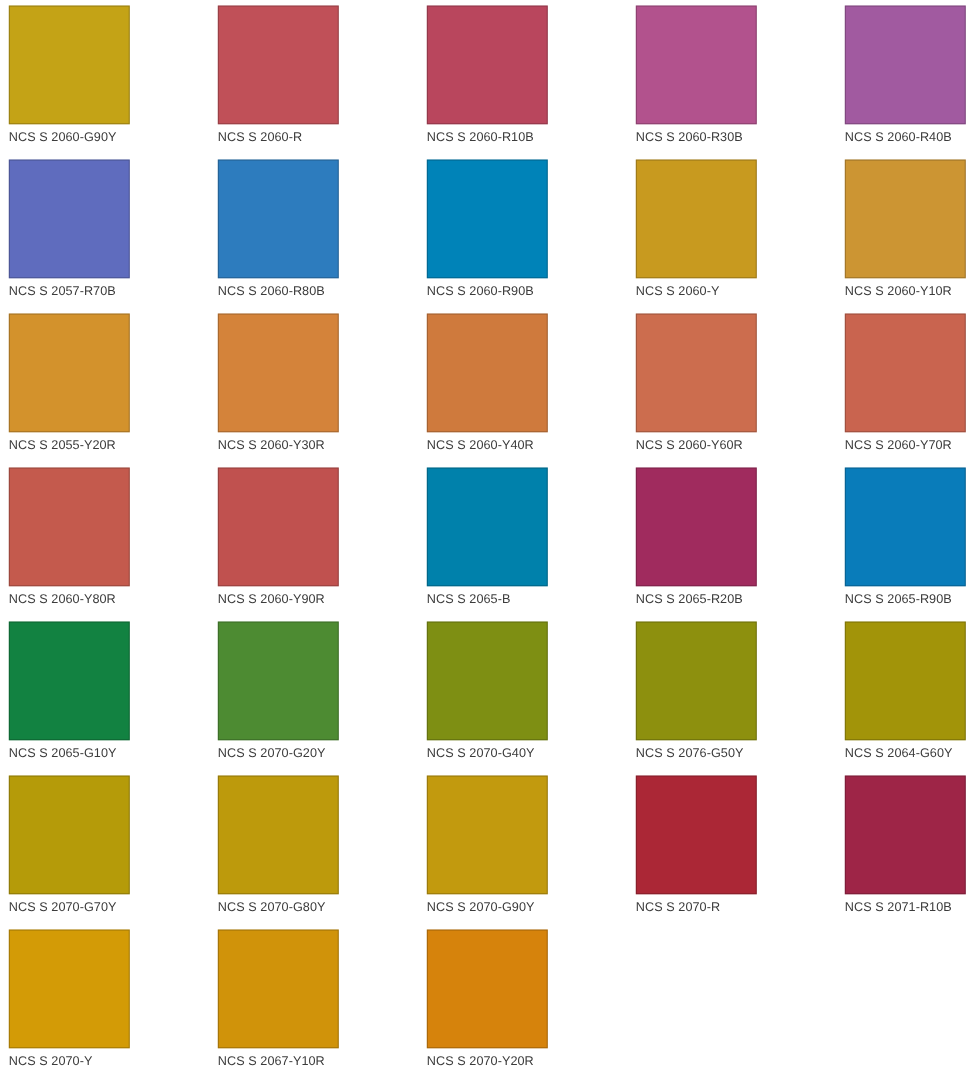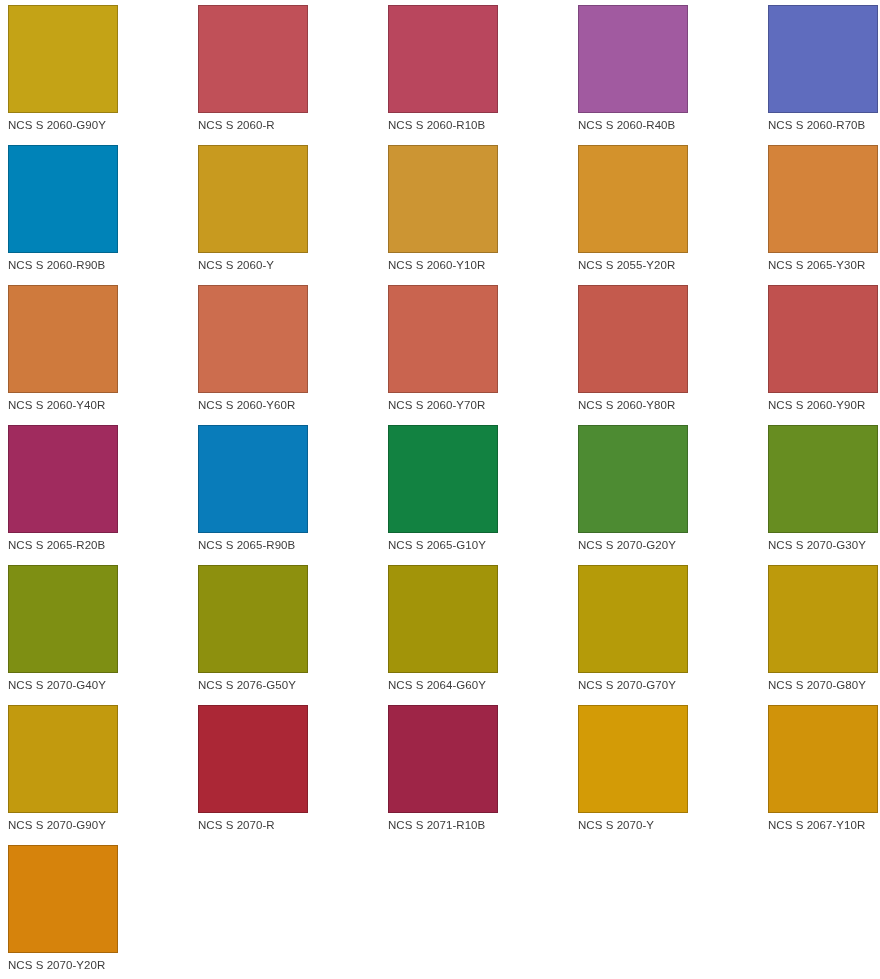--- a/index.html
+++ b/index.html
@@ -54,46 +54,54 @@
     </div>
     <div class="swatch-cell">
       <div class="swatch-chip" style="background-color: rgb(192, 80, 88);"></div>
       <div class="swatch-label">NCS S 2060-R</div>
     </div>
     <div class="swatch-cell">
       <div class="swatch-chip" style="background-color: rgb(185, 70, 93);"></div>
       <div class="swatch-label">NCS S 2060-R10B</div>
     </div>
     <div class="swatch-cell">
+      <div class="swatch-chip" style="background-color: rgb(178, 82, 141);"></div>
+      <div class="swatch-label">NCS S 2060-R30B</div>
+    </div>
+    <div class="swatch-cell">
       <div class="swatch-chip" style="background-color: rgb(161, 90, 160);"></div>
       <div class="swatch-label">NCS S 2060-R40B</div>
     </div>
     <div class="swatch-cell">
       <div class="swatch-chip" style="background-color: rgb(95, 108, 190);"></div>
-      <div class="swatch-label">NCS S 2060-R70B</div>
+      <div class="swatch-label">NCS S 2057-R70B</div>
+    </div>
+    <div class="swatch-cell">
+      <div class="swatch-chip" style="background-color: rgb(45, 124, 190);"></div>
+      <div class="swatch-label">NCS S 2060-R80B</div>
     </div>
     <div class="swatch-cell">
       <div class="swatch-chip" style="background-color: rgb(0, 131, 184);"></div>
       <div class="swatch-label">NCS S 2060-R90B</div>
     </div>
     <div class="swatch-cell">
       <div class="swatch-chip" style="background-color: rgb(200, 154, 31);"></div>
       <div class="swatch-label">NCS S 2060-Y</div>
     </div>
     <div class="swatch-cell">
       <div class="swatch-chip" style="background-color: rgb(204, 149, 51);"></div>
       <div class="swatch-label">NCS S 2060-Y10R</div>
     </div>
     <div class="swatch-cell">
       <div class="swatch-chip" style="background-color: rgb(211, 146, 44);"></div>
       <div class="swatch-label">NCS S 2055-Y20R</div>
     </div>
     <div class="swatch-cell">
       <div class="swatch-chip" style="background-color: rgb(212, 131, 58);"></div>
-      <div class="swatch-label">NCS S 2065-Y30R</div>
+      <div class="swatch-label">NCS S 2060-Y30R</div>
     </div>
     <div class="swatch-cell">
       <div class="swatch-chip" style="background-color: rgb(207, 122, 61);"></div>
       <div class="swatch-label">NCS S 2060-Y40R</div>
     </div>
     <div class="swatch-cell">
       <div class="swatch-chip" style="background-color: rgb(204, 109, 78);"></div>
       <div class="swatch-label">NCS S 2060-Y60R</div>
     </div>
     <div class="swatch-cell">
@@ -102,38 +110,38 @@
     </div>
     <div class="swatch-cell">
       <div class="swatch-chip" style="background-color: rgb(196, 90, 77);"></div>
       <div class="swatch-label">NCS S 2060-Y80R</div>
     </div>
     <div class="swatch-cell">
       <div class="swatch-chip" style="background-color: rgb(192, 81, 79);"></div>
       <div class="swatch-label">NCS S 2060-Y90R</div>
     </div>
     <div class="swatch-cell">
+      <div class="swatch-chip" style="background-color: rgb(0, 129, 171);"></div>
+      <div class="swatch-label">NCS S 2065-B</div>
+    </div>
+    <div class="swatch-cell">
       <div class="swatch-chip" style="background-color: rgb(160, 43, 94);"></div>
       <div class="swatch-label">NCS S 2065-R20B</div>
     </div>
     <div class="swatch-cell">
       <div class="swatch-chip" style="background-color: rgb(9, 124, 186);"></div>
       <div class="swatch-label">NCS S 2065-R90B</div>
     </div>
     <div class="swatch-cell">
       <div class="swatch-chip" style="background-color: rgb(18, 130, 65);"></div>
       <div class="swatch-label">NCS S 2065-G10Y</div>
     </div>
     <div class="swatch-cell">
       <div class="swatch-chip" style="background-color: rgb(77, 139, 50);"></div>
       <div class="swatch-label">NCS S 2070-G20Y</div>
-    </div>
-    <div class="swatch-cell">
-      <div class="swatch-chip" style="background-color: rgb(103, 141, 33);"></div>
-      <div class="swatch-label">NCS S 2070-G30Y</div>
     </div>
     <div class="swatch-cell">
       <div class="swatch-chip" style="background-color: rgb(126, 143, 19);"></div>
       <div class="swatch-label">NCS S 2070-G40Y</div>
     </div>
     <div class="swatch-cell">
       <div class="swatch-chip" style="background-color: rgb(141, 144, 14);"></div>
       <div class="swatch-label">NCS S 2076-G50Y</div>
     </div>
     <div class="swatch-cell">

